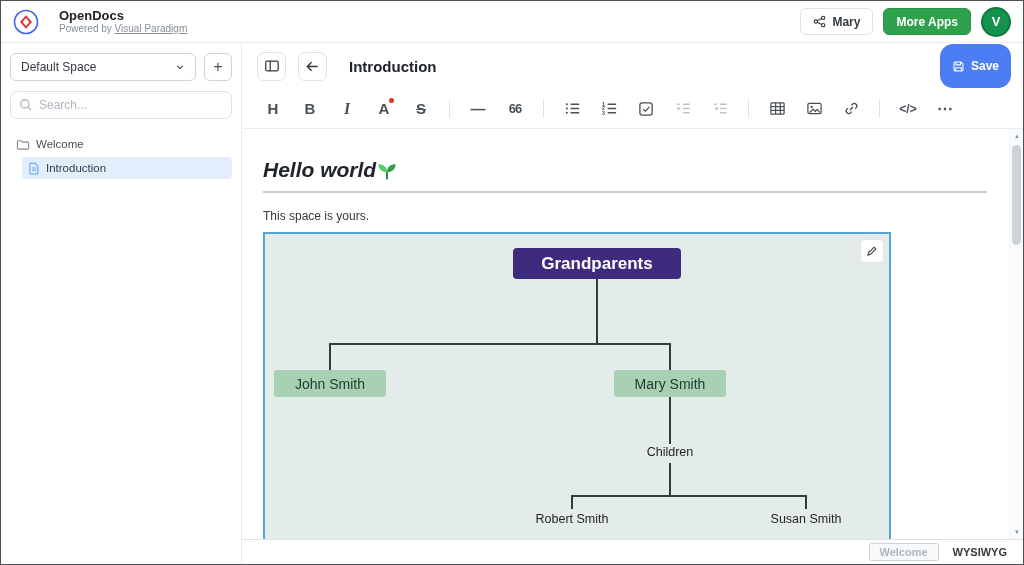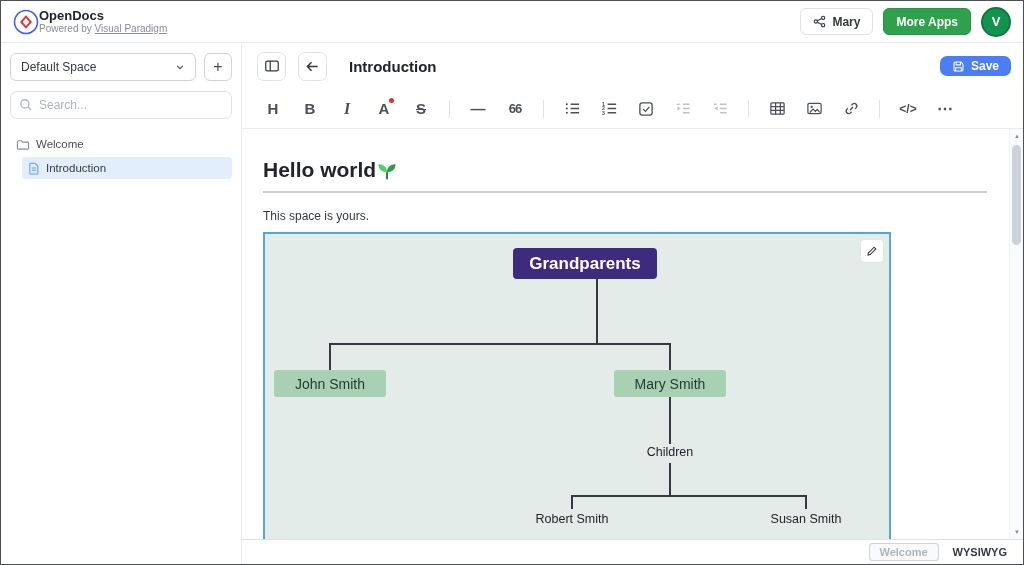--- a/index.html
+++ b/index.html
@@ -2,21 +2,21 @@
 <html><head>
 <meta charset="utf-8">
 <style>
   * { box-sizing: border-box; margin: 0; padding: 0; }
   html,body { width:1024px; height:565px; }
   body { font-family:"Liberation Sans", sans-serif; background:#fff; color:#212529; overflow:hidden; }
   .window { width:1024px; height:565px; border:1px solid #495057; display:flex; flex-direction:column; background:#fff; }
 
   
   .topbar { height:42px; flex:0 0 42px; display:flex; align-items:center; justify-content:space-between; padding:0 12px; border-bottom:1px solid #e9ecef; }
-  .brand { display:flex; align-items:center; gap:0; }
+  .brand { display:flex; align-items:center; gap:20px; }
   .brand-name { font-size:13px; font-weight:700; color:#212529; line-height:14px; }
   .brand-sub { font-size:10px; color:#868e96; line-height:12px; }
   .brand-sub a { color:#868e96; text-decoration:underline; cursor:pointer; }
   .topbar-right { display:flex; align-items:center; gap:10px; }
   .btn { display:inline-flex; align-items:center; gap:6px; height:27px; padding:0 12px; border-radius:6px; font-size:12px; font-weight:600; cursor:pointer; border:1px solid transparent; }
   .share-btn { background:#fff; border-color:#dee2e6; color:#343a40; }
   .more-apps-btn { background:#2fa04c; color:#fff; border-color:#2b9245; }
   .avatar { width:30px; height:30px; border-radius:50%; background:#14934f; border:2px solid #0d7a3e; color:#fff; font-size:13px; font-weight:700; display:flex; align-items:center; justify-content:center; cursor:pointer; }
 
   
@@ -33,44 +33,44 @@
   .search-box input { border:none; outline:none; flex:1; font-size:12px; color:#495057; font-family:inherit; background:transparent; }
   .search-box input::placeholder { color:#adb5bd; }
   .tree-item { height:22px; display:flex; align-items:center; gap:6px; padding:0 6px; font-size:11.5px; color:#495057; border-radius:4px; cursor:pointer; }
   .tree-item.selected { background:#e3eefc; color:#343a40; margin-left:12px; margin-top:2px; }
 
   
   .doc-toolbar { height:46px; flex:0 0 46px; display:flex; align-items:center; padding:0 12px 0 15px; }
   .icon-btn { width:29px; height:29px; border:1px solid #dee2e6; border-radius:7px; background:#fff; display:flex; align-items:center; justify-content:center; cursor:pointer; color:#343a40; }
   .doc-toolbar .icon-btn + .icon-btn { margin-left:12px; }
   .doc-title { margin-left:22px; font-size:15px; font-weight:700; color:#212529; }
-  .save-btn { margin-left:auto; background:#4c7df3; color:#fff; border:none; height:20px; border-radius:7px; }
+  .save-btn { margin-left:auto; background:#4c7df3; color:#fff; border:none; height:44px; border-radius:13px; }
 
   
   .format-toolbar { height:40px; flex:0 0 40px; border-bottom:1px solid #e9ecef; display:flex; align-items:center; padding-left:16px; gap:7px; }
   .fmt-btn { width:30px; height:30px; border:none; background:transparent; border-radius:4px; display:flex; align-items:center; justify-content:center; cursor:pointer; color:#495057; font-size:15px; font-weight:600; font-family:inherit; position:relative; }
   .fmt-btn.italic { font-family:"Liberation Serif", serif; font-style:italic; font-size:16px; }
   .fmt-btn.strike { text-decoration:line-through; }
   .fmt-btn .dot { position:absolute; top:4px; right:5px; width:5px; height:5px; border-radius:50%; background:#e03131; }
   .fmt-btn.quote { font-size:13px; font-weight:700; letter-spacing:-1px; }
   .fmt-btn.code { font-size:12px; font-weight:700; }
   .fmt-btn.more { font-size:16px; }
   .fmt-btn.disabled { opacity:.35; cursor:default; }
   .fmt-divider { width:1px; height:18px; background:#dee2e6; margin:0 6px; }
 
   
   .content { position:relative; flex:1; overflow:hidden; padding:26px 36px 0 21px; background:#fff; }
-  .doc-heading { display:flex; align-items:center; gap:0; font-size:21px; font-weight:700; color:#212529; line-height:30px; margin-bottom:6px; }
+  .doc-heading { display:flex; align-items:center; gap:0; font-size:21px; font-weight:700; color:#212529; line-height:30px; margin-bottom:6px;font-style:italic; }
   .doc-hr { height:2px; background:#c6ccd2; border:none; margin:0 0 16px 0; }
   .doc-p { font-size:12px; color:#343a40; margin-bottom:9px; }
 
   
   .diagram { position:relative; width:628px; height:340px; background:#e4ece9; border:2px solid #57a5d1; }
   .dg-line { position:absolute; background:#343a40; }
-  .dg-root { position:absolute; left:248px; top:14px; width:144px; height:31px; background:#3d2c7d; color:#fff; font-size:17px; font-weight:700; border-radius:4px; display:flex; align-items:center; justify-content:center; }
+  .dg-root { position:absolute; left:248px; top:14px; width:168px; height:31px; background:#3d2c7d; color:#fff; font-size:17px; font-weight:700; border-radius:4px; display:flex; align-items:center; justify-content:center; }
   .dg-parent { position:absolute; width:112px; height:27px; background:#a8d1b4; color:#233b33; font-size:14px; border-radius:3px; display:flex; align-items:center; justify-content:center; }
   .dg-label { position:absolute; font-size:12.5px; color:#212529; text-align:center; }
   .dg-edit { position:absolute; top:6px; right:6px; width:22px; height:22px; background:#fff; border-radius:4px; display:flex; align-items:center; justify-content:center; cursor:pointer; color:#343a40; box-shadow:0 0 0 1px #e2e6ea; }
 
   
   .scrollbar { position:absolute; top:0; right:0; width:14px; height:100%; background:#fafbfc; border-left:1px solid #f1f3f5; }
   .scroll-arrow { position:absolute; left:0; width:14px; height:12px; display:flex; align-items:center; justify-content:center; font-size:6px; color:#868e96; cursor:pointer; }
   .scroll-arrow.up { top:1px; }
   .scroll-arrow.down { bottom:1px; }
   .scroll-thumb { position:absolute; top:16px; right:2.5px; width:9px; height:100px; background:#cdd2d8; border-radius:5px; cursor:pointer; }

